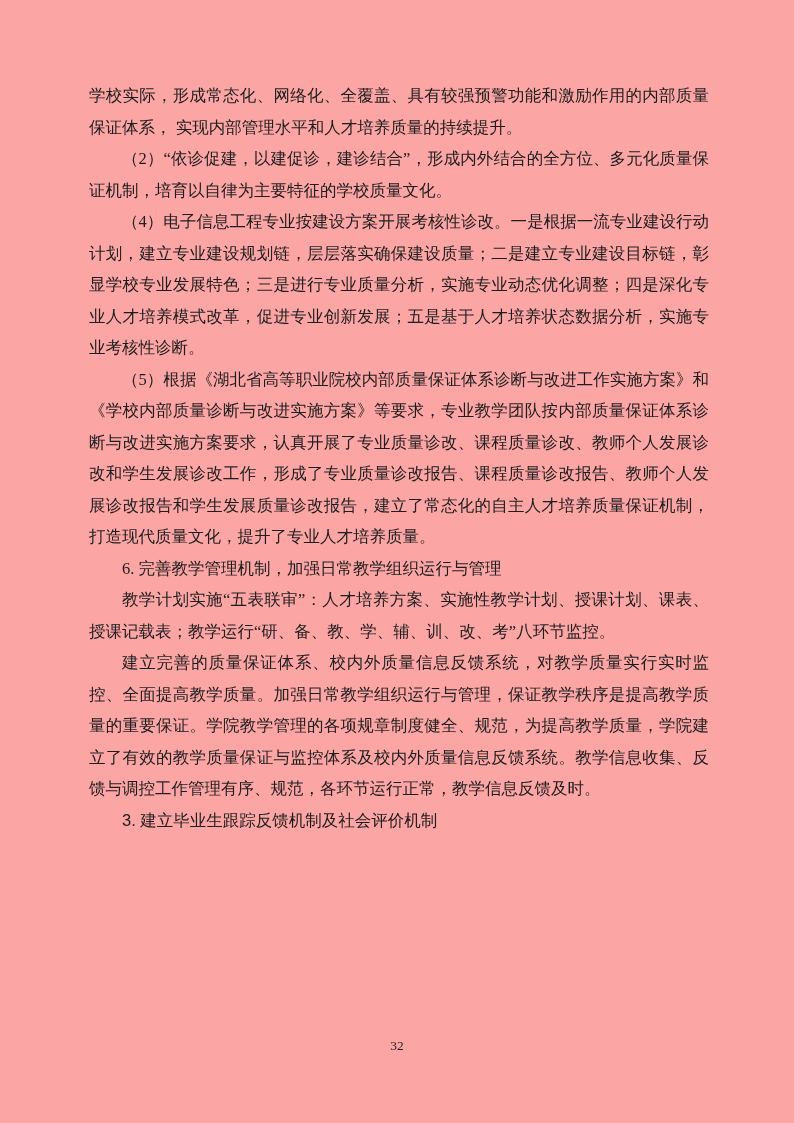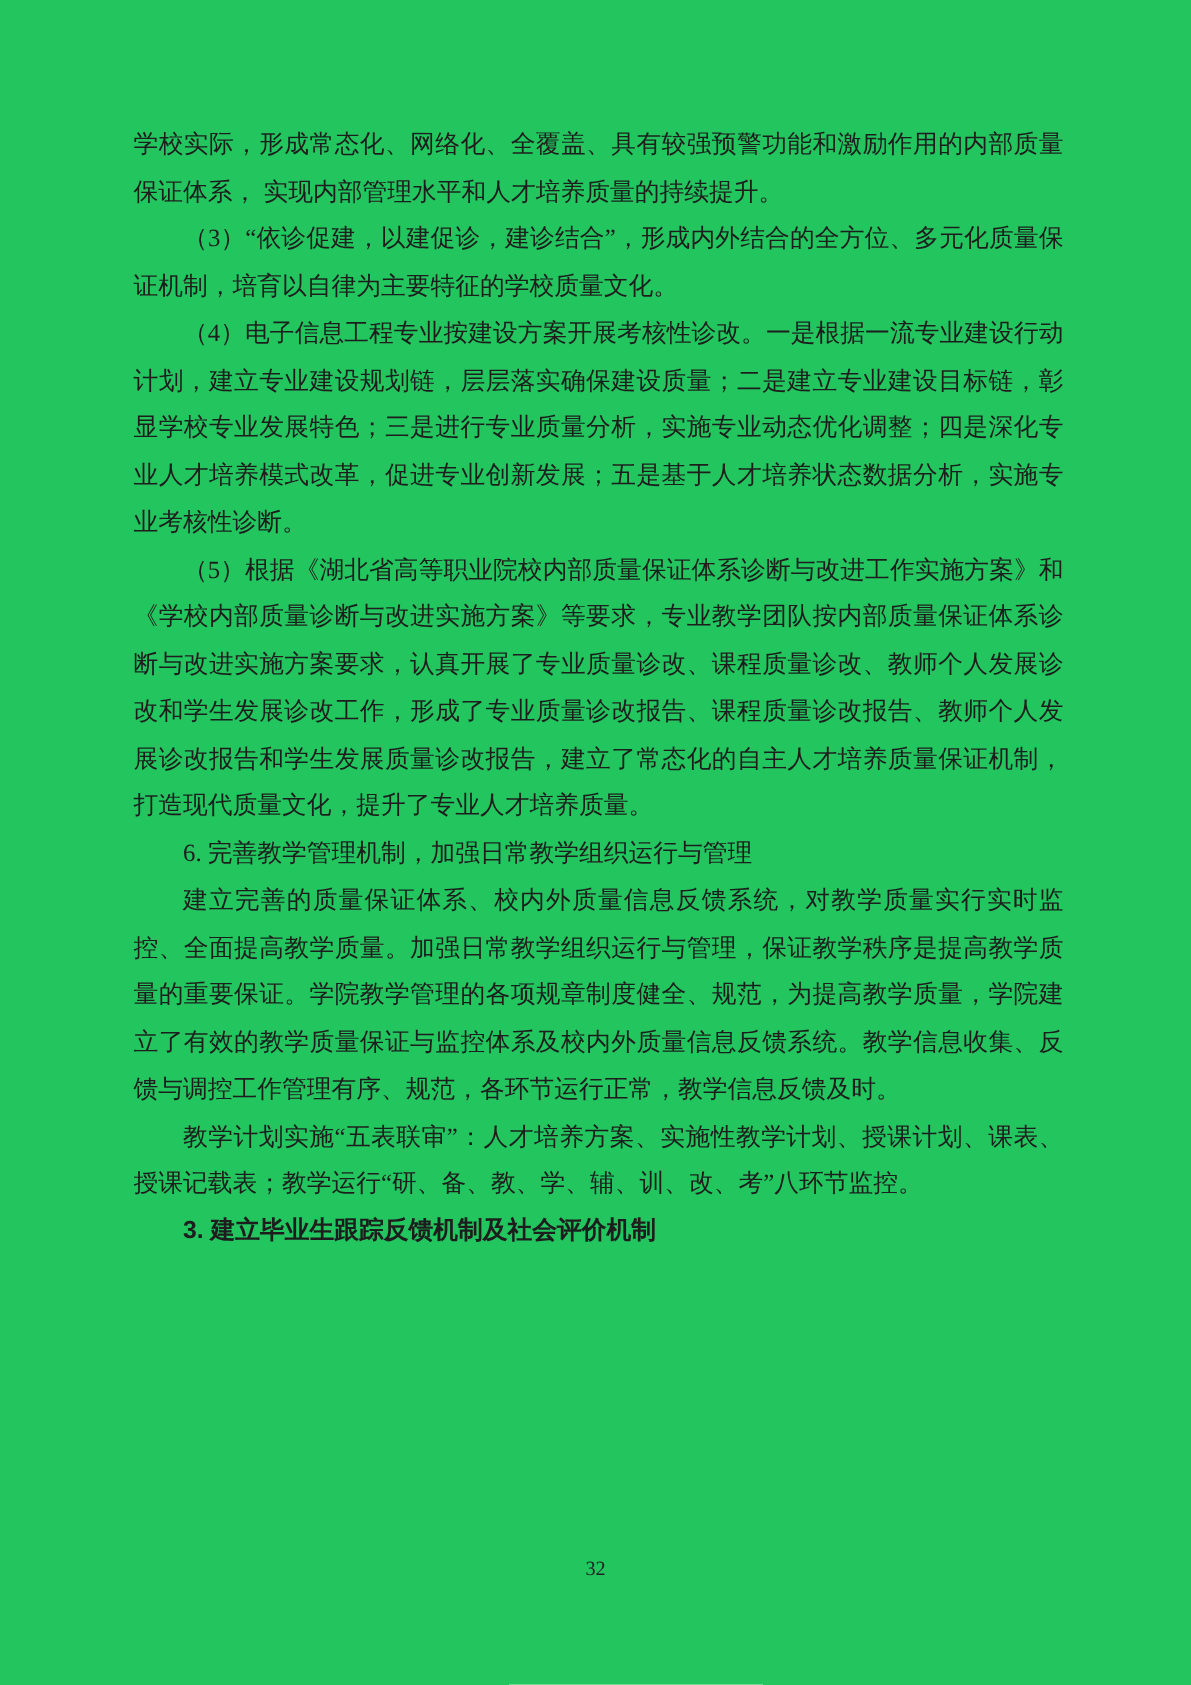--- a/index.html
+++ b/index.html
@@ -9,21 +9,21 @@
   }
   body {
     width: 794px;
     height: 1123px;
     overflow: hidden;
   }
   .page {
     position: relative;
     width: 794px;
     height: 1123px;
-    background: #22c55e;
+    background: #fca5a5;
     font-family: "Liberation Serif", "DejaVu Serif", serif;
     color: #1d1d1d;
   }
   .text-block {
     position: absolute;
     left: 89px;
     top: 80px;
     width: 620px;
   }
   .para {
@@ -33,43 +33,43 @@
     text-align: justify;
     text-justify: inter-ideograph;
     text-indent: 33px;
     word-break: break-all;
     color: #1d1d1d;
   }
   .para.no-indent {
     text-indent: 0;
   }
   .para.heading-bold {
-    font-weight: 700;
+    font-weight: 400;
     font-family: "Liberation Sans", "DejaVu Sans", sans-serif;
   }
   .footer {
     position: absolute;
     top: 1036px;
     left: 0;
     width: 794px;
     text-align: center;
     font-size: 13.5px;
     line-height: 20px;
     color: #222222;
     font-family: "Liberation Serif", "DejaVu Serif", serif;
   }
 </style>
 </head>
 <body>
 
 <div class="page">
   <div class="text-block">
     <p class="para no-indent">学校实际，形成常态化、网络化、全覆盖、具有较强预警功能和激励作用的内部质量保证体系， 实现内部管理水平和人才培养质量的持续提升。</p>
-    <p class="para">（3）“依诊促建，以建促诊，建诊结合”，形成内外结合的全方位、多元化质量保证机制，培育以自律为主要特征的学校质量文化。</p>
+    <p class="para">（2）“依诊促建，以建促诊，建诊结合”，形成内外结合的全方位、多元化质量保证机制，培育以自律为主要特征的学校质量文化。</p>
     <p class="para">（4）电子信息工程专业按建设方案开展考核性诊改。一是根据一流专业建设行动计划，建立专业建设规划链，层层落实确保建设质量；二是建立专业建设目标链，彰显学校专业发展特色；三是进行专业质量分析，实施专业动态优化调整；四是深化专业人才培养模式改革，促进专业创新发展；五是基于人才培养状态数据分析，实施专业考核性诊断。</p>
     <p class="para">（5）根据《湖北省高等职业院校内部质量保证体系诊断与改进工作实施方案》和《学校内部质量诊断与改进实施方案》等要求，专业教学团队按内部质量保证体系诊断与改进实施方案要求，认真开展了专业质量诊改、课程质量诊改、教师个人发展诊改和学生发展诊改工作，形成了专业质量诊改报告、课程质量诊改报告、教师个人发展诊改报告和学生发展质量诊改报告，建立了常态化的自主人才培养质量保证机制，打造现代质量文化，提升了专业人才培养质量。</p>
     <p class="para">6. 完善教学管理机制，加强日常教学组织运行与管理</p>
+    <p class="para">教学计划实施“五表联审”：人才培养方案、实施性教学计划、授课计划、课表、授课记载表；教学运行“研、备、教、学、辅、训、改、考”八环节监控。</p>
     <p class="para">建立完善的质量保证体系、校内外质量信息反馈系统，对教学质量实行实时监控、全面提高教学质量。加强日常教学组织运行与管理，保证教学秩序是提高教学质量的重要保证。学院教学管理的各项规章制度健全、规范，为提高教学质量，学院建立了有效的教学质量保证与监控体系及校内外质量信息反馈系统。教学信息收集、反馈与调控工作管理有序、规范，各环节运行正常，教学信息反馈及时。</p>
-    <p class="para">教学计划实施“五表联审”：人才培养方案、实施性教学计划、授课计划、课表、授课记载表；教学运行“研、备、教、学、辅、训、改、考”八环节监控。</p>
     <p class="para heading-bold">3. 建立毕业生跟踪反馈机制及社会评价机制</p>
   </div>
   <div class="footer">32</div>
 </div>
 
 </body></html>

